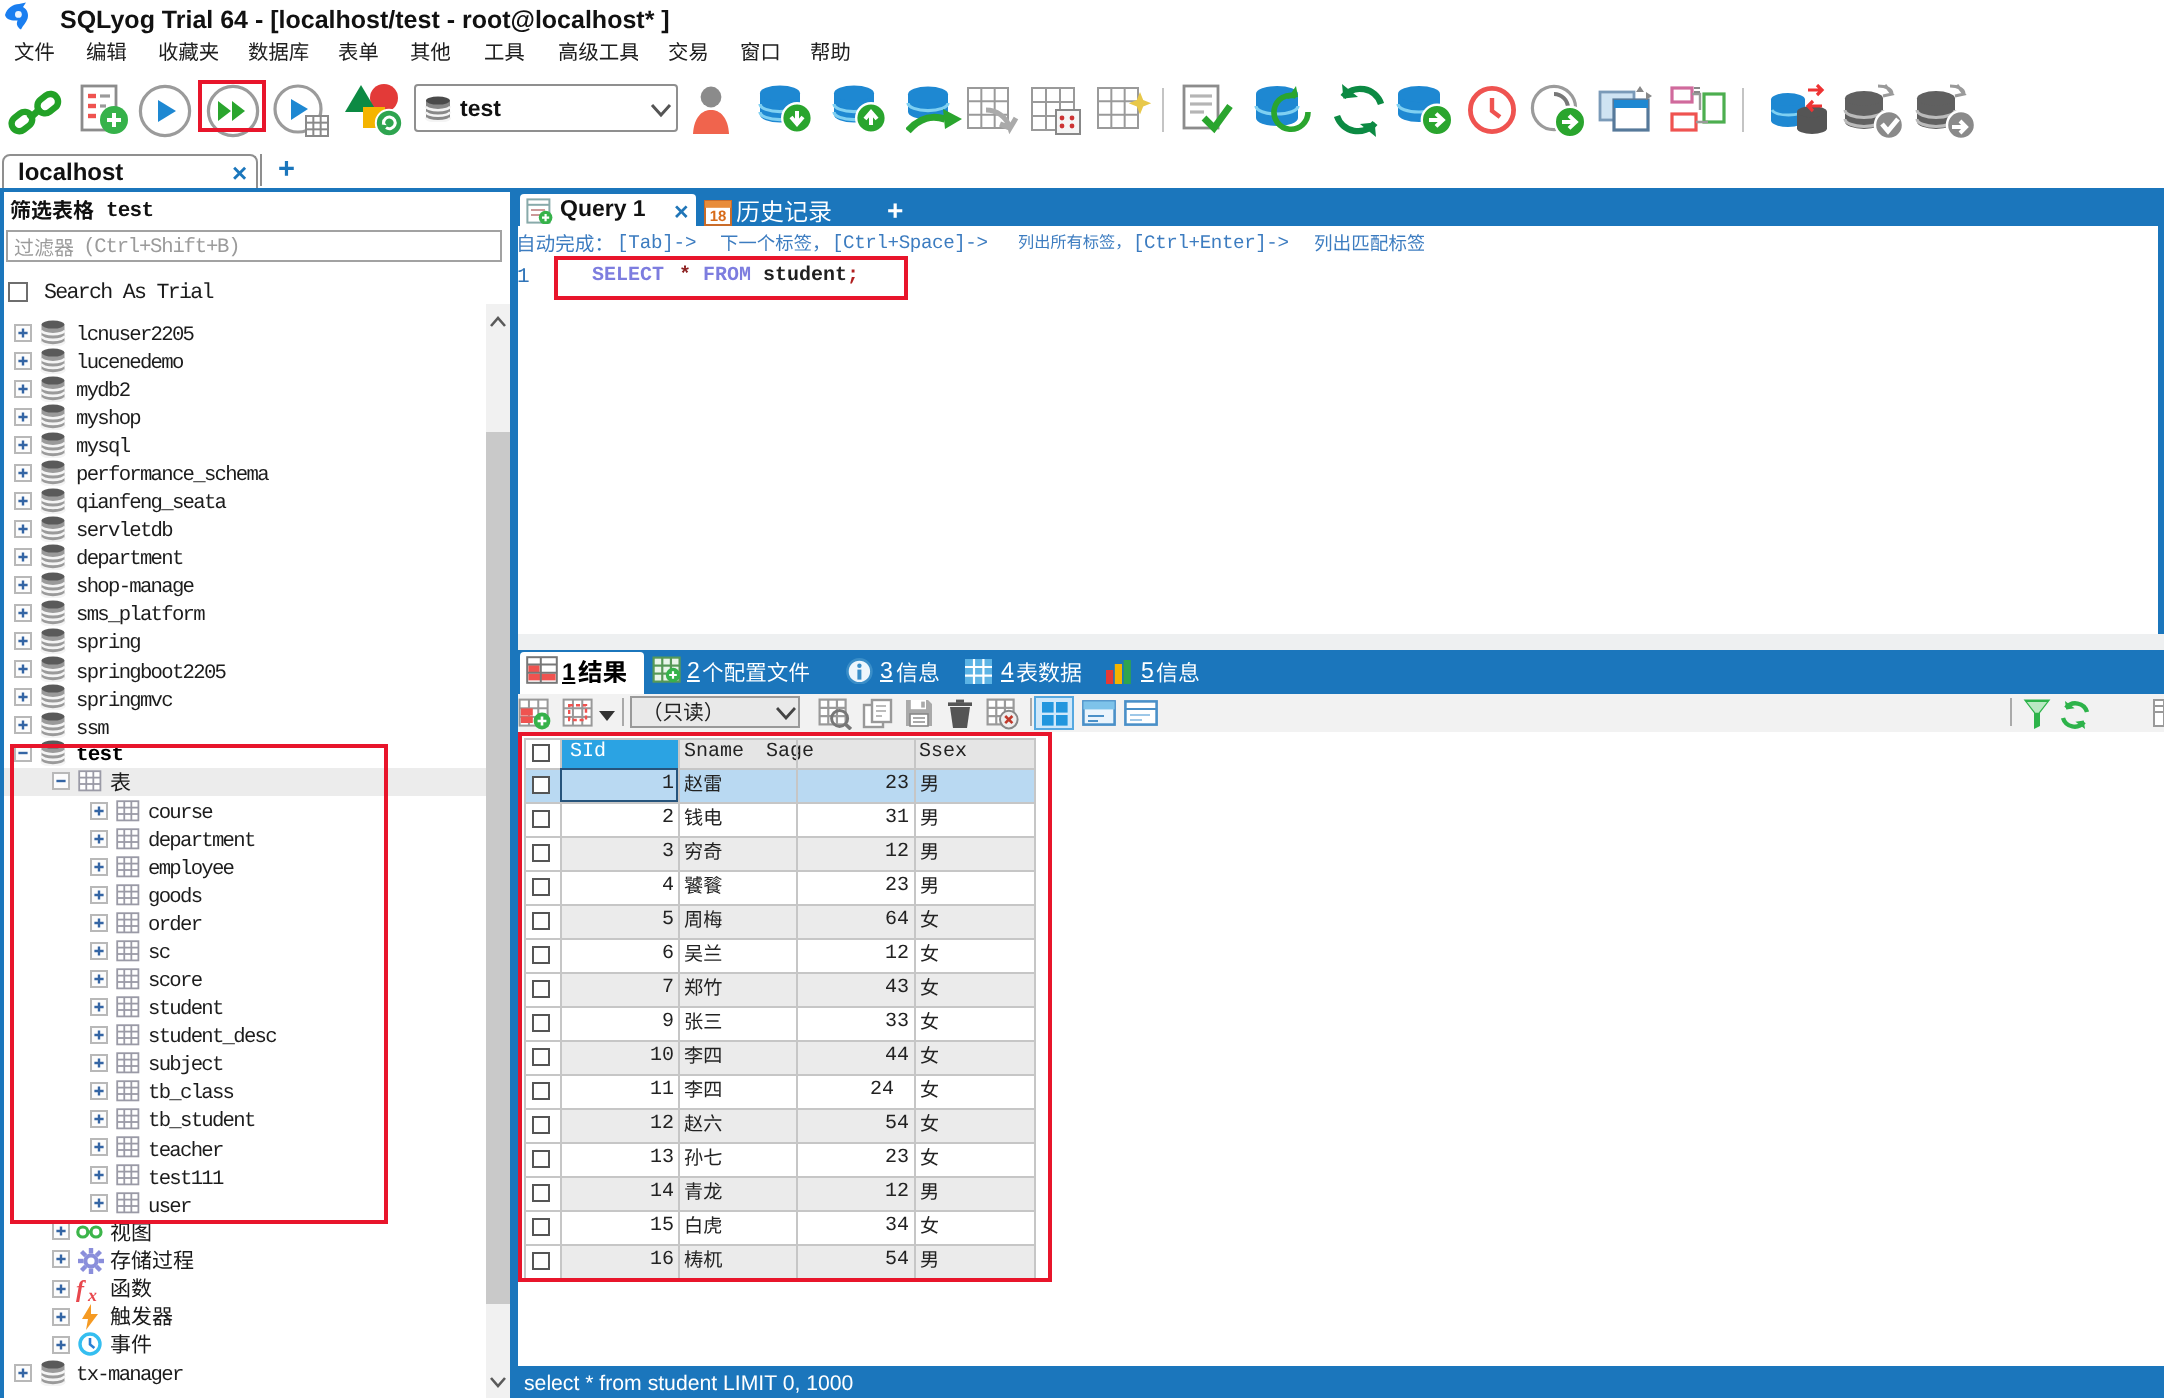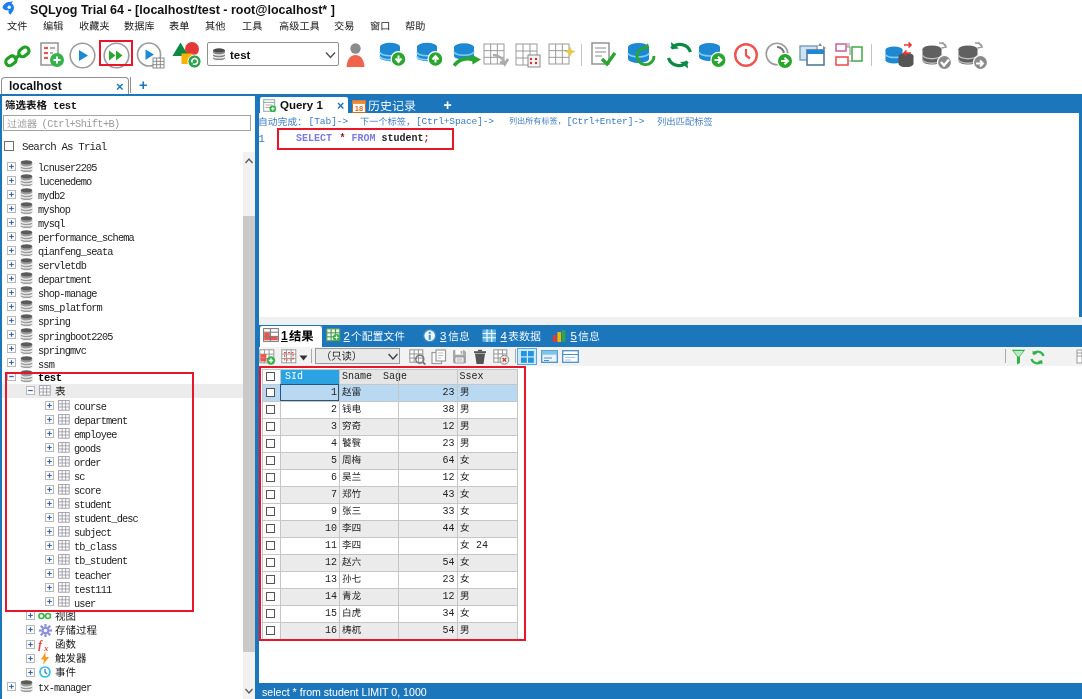--- a/index.html
+++ b/index.html
@@ -1219,21 +1219,21 @@
     </svg>
   </div>
 <div class="a" style="left:265.5px;top:404.5px;width:9.5px;height:9.5px;background:#fff;border:1.4px solid #555;box-sizing:border-box;"></div>
 <div class="a" style="left:0px;top:404px;font:normal 10px 'Liberation Mono',monospace;color:#222;white-space:pre;left:auto;right:745px;">2</div>
 <div class="a" style="left:341.5px;top:404.4px">
     <svg width="19.2" height="9.6" viewBox="0 0 2000 1000" preserveAspectRatio="none" style="fill:#222">
       <use href="#c94b1"></use>
       <use href="#c7535" x="1000"></use>
     </svg>
   </div>
-<div class="a" style="left:0px;top:404px;font:normal 10px 'Liberation Mono',monospace;color:#222;white-space:pre;left:auto;right:627.5px;">38</div>
+<div class="a" style="left:0px;top:404px;font:normal 10px 'Liberation Mono',monospace;color:#222;white-space:pre;left:auto;right:627.5px;">31</div>
 <div class="a" style="left:459.5px;top:404.4px">
     <svg width="9.6" height="9.6" viewBox="0 0 1000 1000" preserveAspectRatio="none" style="fill:#222">
       <use href="#c7537"></use>
     </svg>
   </div>
 <div class="a" style="left:265.5px;top:421.5px;width:9.5px;height:9.5px;background:#fff;border:1.4px solid #555;box-sizing:border-box;"></div>
 <div class="a" style="left:0px;top:421px;font:normal 10px 'Liberation Mono',monospace;color:#222;white-space:pre;left:auto;right:745px;">3</div>
 <div class="a" style="left:341.5px;top:421.4px">
     <svg width="19.2" height="9.6" viewBox="0 0 2000 1000" preserveAspectRatio="none" style="fill:#222">
       <use href="#c7a77"></use>
@@ -1331,21 +1331,21 @@
     </svg>
   </div>
 <div class="a" style="left:265.5px;top:540.5px;width:9.5px;height:9.5px;background:#fff;border:1.4px solid #555;box-sizing:border-box;"></div>
 <div class="a" style="left:0px;top:540px;font:normal 10px 'Liberation Mono',monospace;color:#222;white-space:pre;left:auto;right:745px;">11</div>
 <div class="a" style="left:341.5px;top:540.4px">
     <svg width="19.2" height="9.6" viewBox="0 0 2000 1000" preserveAspectRatio="none" style="fill:#222">
       <use href="#c674e"></use>
       <use href="#c56db" x="1000"></use>
     </svg>
   </div>
-<div class="a" style="left:0px;top:540px;font:normal 10px 'Liberation Mono',monospace;color:#222;white-space:pre;left:auto;right:594px;">24</div>
+<div class="a" style="left:0px;top:540px;font:normal 10px 'Liberation Mono',monospace;color:#222;white-space:pre;left:auto;right:635px;">24</div>
 <div class="a" style="left:459.5px;top:540.4px">
     <svg width="9.6" height="9.6" viewBox="0 0 1000 1000" preserveAspectRatio="none" style="fill:#222">
       <use href="#c5973"></use>
     </svg>
   </div>
 <div class="a" style="left:265.5px;top:557.5px;width:9.5px;height:9.5px;background:#fff;border:1.4px solid #555;box-sizing:border-box;"></div>
 <div class="a" style="left:0px;top:557px;font:normal 10px 'Liberation Mono',monospace;color:#222;white-space:pre;left:auto;right:745px;">12</div>
 <div class="a" style="left:341.5px;top:557.4px">
     <svg width="19.2" height="9.6" viewBox="0 0 2000 1000" preserveAspectRatio="none" style="fill:#222">
       <use href="#c8d75"></use>

